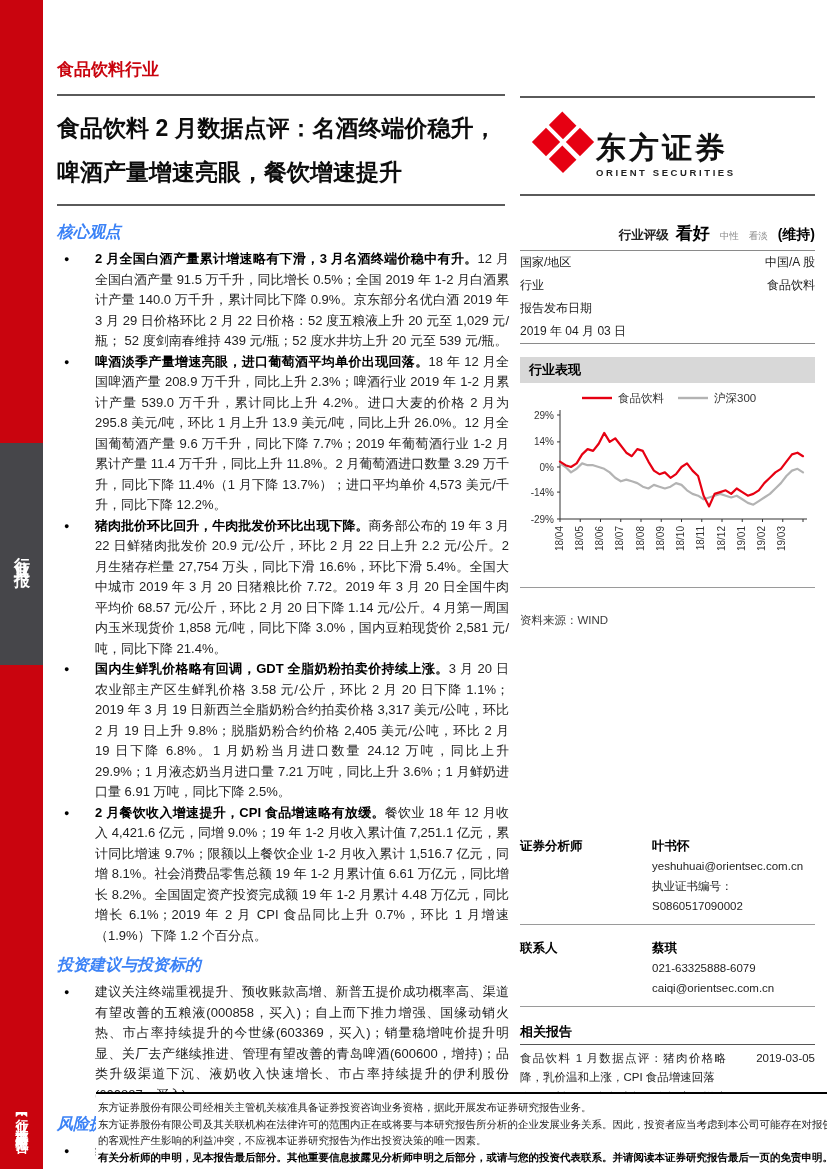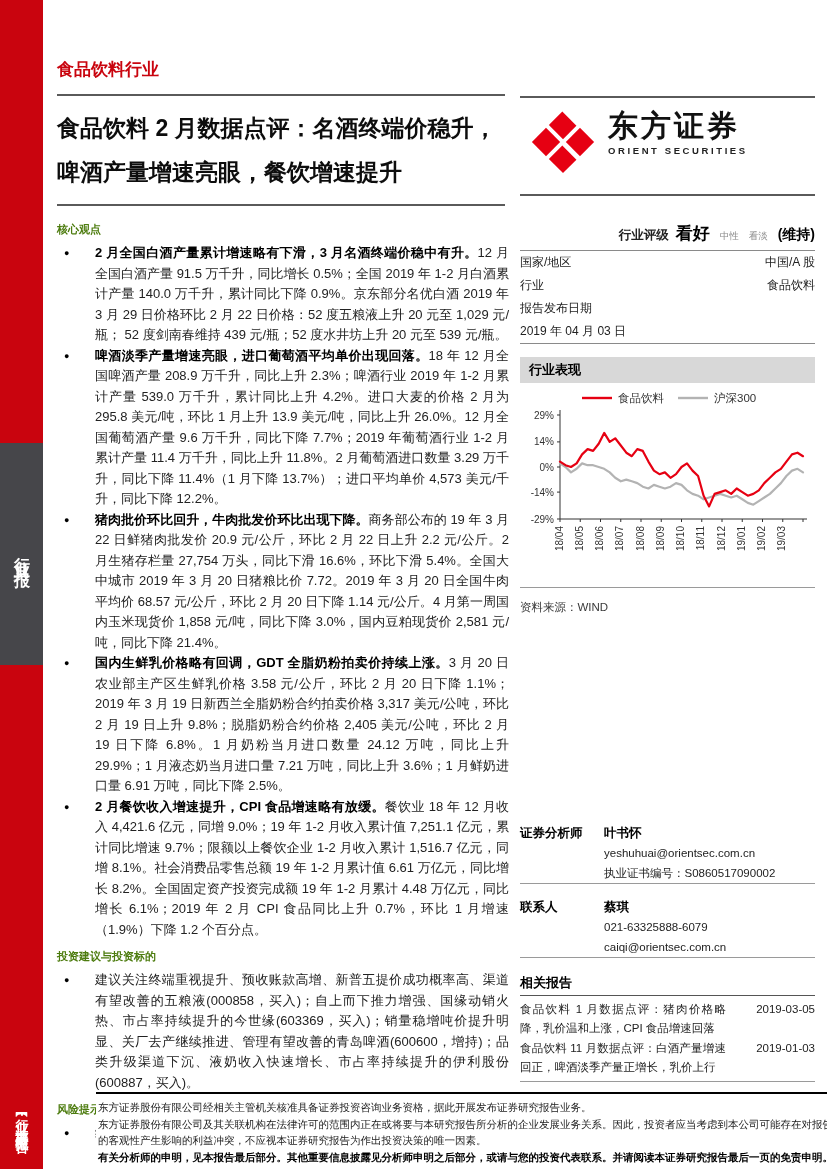--- a/index.html
+++ b/index.html
@@ -16,47 +16,47 @@
   .bar-red-bottom .vtext{font-size:13px;letter-spacing:2px;}
 
   
   .industry-label{position:absolute;left:57px;top:58px;font-size:17px;font-weight:700;color:#c9040e;}
   .rule{position:absolute;height:2px;background:#5a5a5a;}
   .rule-l1{left:57px;top:94px;width:448px;}
   .rule-l2{left:57px;top:204px;width:448px;}
   .rule-r1{left:520px;top:96px;width:295px;}
   .rule-r2{left:520px;top:194px;width:295px;}
   .title{position:absolute;left:57px;top:106px;width:452px;font-size:23px;font-weight:700;line-height:44px;color:#0d0d0d;}
-  .logo{position:absolute;left:531px;top:110px;width:284px;display:flex;align-items:flex-start;gap:13px;}
+  .logo{position:absolute;left:531px;top:110px;width:284px;display:flex;align-items:flex-end;gap:1px;}
   .logo-cn{font-size:30px;font-weight:700;letter-spacing:3px;color:#111;line-height:32px;}
   .logo-en{font-size:9.5px;font-weight:700;letter-spacing:2.6px;color:#222;margin-top:3px;}
 
   
   .left-col{position:absolute;left:57px;top:222px;width:452px;}
-  .sec-h{font-size:11px;font-weight:700;margin:0 0 6px 0;color:#4d7c0f;}
+  .sec-h{font-size:16px;font-weight:700;margin:0 0 6px 0;color:#3b82f6;font-style:italic;}
   .sec-h.mt{margin-top:9px;}
   ul.bullets{list-style:none;margin:0;padding:0;}
   ul.bullets li{position:relative;padding-left:38px;font-size:13px;line-height:20.5px;text-align:justify;color:#222;}
   ul.bullets li::before{content:"●";position:absolute;left:7px;top:0;font-size:9px;line-height:20.5px;color:#000;}
   ul.bullets .lead{font-weight:700;color:#000;}
 
   
   .right-col{position:absolute;left:520px;top:222px;width:295px;}
   .rt-row{display:flex;justify-content:space-between;align-items:baseline;font-size:12px;line-height:23px;color:#222;}
   .rt-row.main{border-bottom:1px solid #8a8a8a;padding-bottom:2px;line-height:24px;justify-content:flex-end;}
   .rt-row.main .rt-label{font-weight:700;font-size:12.5px;}
   .rt-val-group{display:flex;align-items:baseline;gap:10px;margin-left:7px;}
   .rt-rating{font-size:17px;font-weight:700;color:#000;}
   .rt-muted{font-size:9.5px;color:#8a8a8a;}
   .rt-keep{font-size:14px;font-weight:700;color:#000;}
   .rt-row.last{border-bottom:1px solid #8a8a8a;flex-direction:column;}
   .perf-header{margin-top:13px;background:#d8d8d8;font-weight:700;font-size:13px;padding:4px 9px;color:#000;}
   .chart-wrap{margin-top:6px;}
-  .source{border-top:1px solid #9a9a9a;margin-top:2px;padding-top:12px;font-size:11.5px;color:#3a3a3a;}
-  .person{display:flex;border-bottom:1px solid #9a9a9a;}
+  .source{border-top:1px solid #9a9a9a;margin-top:2px;padding-top:25px;font-size:11.5px;color:#3a3a3a;}
+  .person{display:flex;border-bottom:1px solid #9a9a9a;padding-bottom:8px;gap:48px;}
   .person.analyst{margin-top:208px;}
   .person.contact{margin-top:13px;}
   .person .role{width:84px;font-weight:700;font-size:12.5px;line-height:20px;color:#000;}
   .person .info{flex:1;font-size:11.5px;line-height:20px;color:#222;}
   .person .info .name{font-weight:700;font-size:12.5px;color:#000;}
   .related{margin-top:16px;}
   .related h4{font-size:13px;font-weight:700;margin:0;padding-bottom:3px;border-bottom:1px solid #555;color:#000;}
   .rel-list{border-bottom:1px solid #9a9a9a;padding:3px 0 4px 0;}
   .rel-item{display:flex;justify-content:space-between;font-size:11.5px;line-height:18.5px;padding:1px 0;color:#222;}
   .rel-title{width:206px;text-align:justify;}

